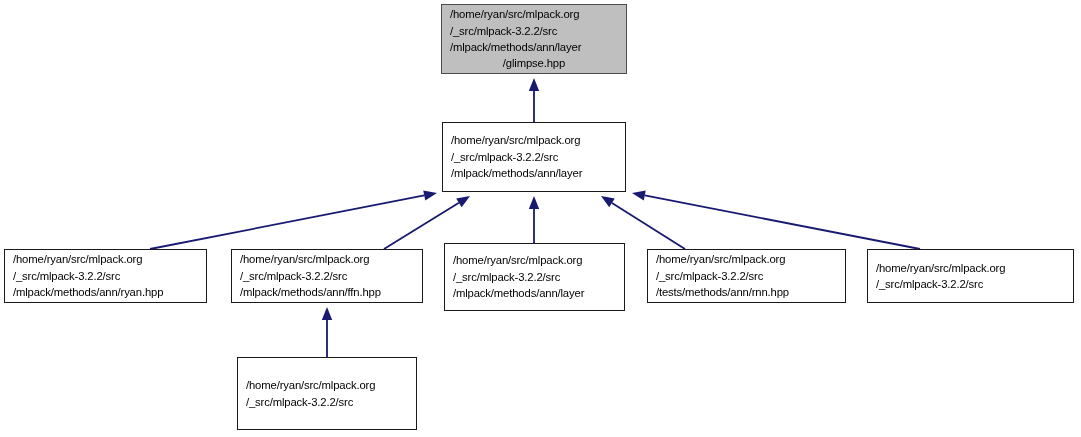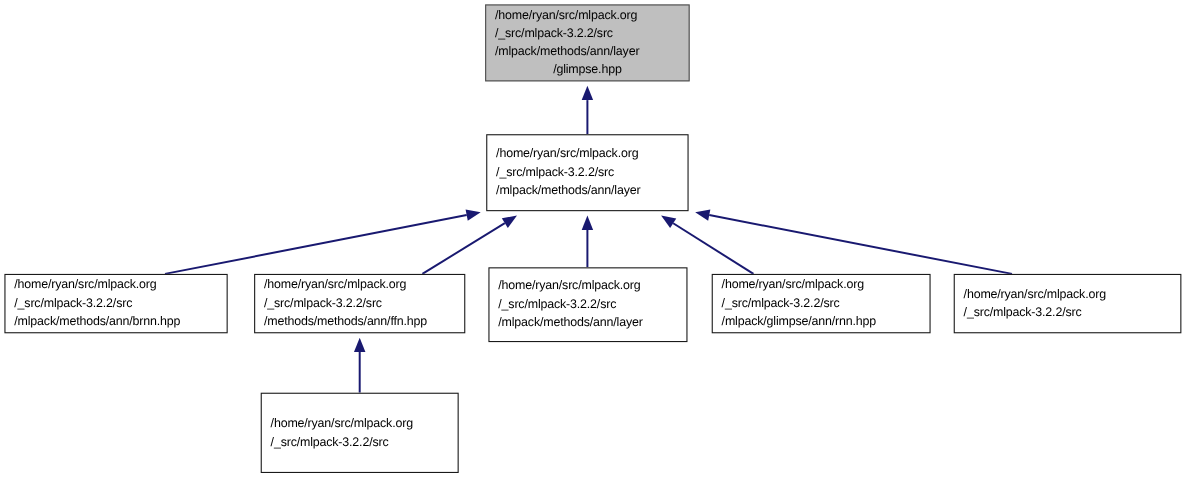--- a/index.html
+++ b/index.html
@@ -85,20 +85,20 @@
         <polygon points="632,193 645.7535222930231,190.37690554205227 643.7684778383599,200.58570559460554" fill="#191970"></polygon>
       </g>
       <g>
         <line x1="327" y1="357" x2="327" y2="320" stroke="#191970" stroke-width="1.8"></line>
         <polygon points="327,307 332.2,320 321.8,320" fill="#191970"></polygon>
       </g>
     </svg>
   <div id="node-layer-container">
       <div class="graph-node highlight" style="left: 441px; top: 4px; width: 186px; height: 70px;"><span class="node-line lead">/home/ryan/src/mlpack.org</span><span class="node-line lead">/_src/mlpack-3.2.2/src</span><span class="node-line lead">/mlpack/methods/ann/layer</span><span class="node-line tail">/glimpse.hpp</span></div>
       <div class="graph-node" style="left: 442px; top: 122px; width: 184px; height: 70px;"><span class="node-line lead">/home/ryan/src/mlpack.org</span><span class="node-line lead">/_src/mlpack-3.2.2/src</span><span class="node-line lead">/mlpack/methods/ann/layer</span></div>
-      <div class="graph-node" style="left: 4px; top: 249px; width: 203px; height: 54px;"><span class="node-line lead">/home/ryan/src/mlpack.org</span><span class="node-line lead">/_src/mlpack-3.2.2/src</span><span class="node-line lead">/mlpack/methods/ann/brnn.hpp</span></div>
-      <div class="graph-node" style="left: 231px; top: 249px; width: 192px; height: 54px;"><span class="node-line lead">/home/ryan/src/mlpack.org</span><span class="node-line lead">/_src/mlpack-3.2.2/src</span><span class="node-line lead">/methods/methods/ann/ffn.hpp</span></div>
+      <div class="graph-node" style="left: 4px; top: 249px; width: 203px; height: 54px;"><span class="node-line lead">/home/ryan/src/mlpack.org</span><span class="node-line lead">/_src/mlpack-3.2.2/src</span><span class="node-line lead">/mlpack/methods/ann/ryan.hpp</span></div>
+      <div class="graph-node" style="left: 231px; top: 249px; width: 192px; height: 54px;"><span class="node-line lead">/home/ryan/src/mlpack.org</span><span class="node-line lead">/_src/mlpack-3.2.2/src</span><span class="node-line lead">/mlpack/methods/ann/ffn.hpp</span></div>
       <div class="graph-node" style="left: 444px; top: 243px; width: 181px; height: 68px;"><span class="node-line lead">/home/ryan/src/mlpack.org</span><span class="node-line lead">/_src/mlpack-3.2.2/src</span><span class="node-line lead">/mlpack/methods/ann/layer</span></div>
-      <div class="graph-node" style="left: 647px; top: 249px; width: 199px; height: 54px;"><span class="node-line lead">/home/ryan/src/mlpack.org</span><span class="node-line lead">/_src/mlpack-3.2.2/src</span><span class="node-line lead">/mlpack/glimpse/ann/rnn.hpp</span></div>
+      <div class="graph-node" style="left: 647px; top: 249px; width: 199px; height: 54px;"><span class="node-line lead">/home/ryan/src/mlpack.org</span><span class="node-line lead">/_src/mlpack-3.2.2/src</span><span class="node-line lead">/tests/methods/ann/rnn.hpp</span></div>
       <div class="graph-node" style="left: 867px; top: 249px; width: 207px; height: 54px;"><span class="node-line lead">/home/ryan/src/mlpack.org</span><span class="node-line lead">/_src/mlpack-3.2.2/src</span></div>
       <div class="graph-node" style="left: 237px; top: 357px; width: 180px; height: 73px;"><span class="node-line lead">/home/ryan/src/mlpack.org</span><span class="node-line lead">/_src/mlpack-3.2.2/src</span></div>
     </div>
 </div>
 
 </body></html>

